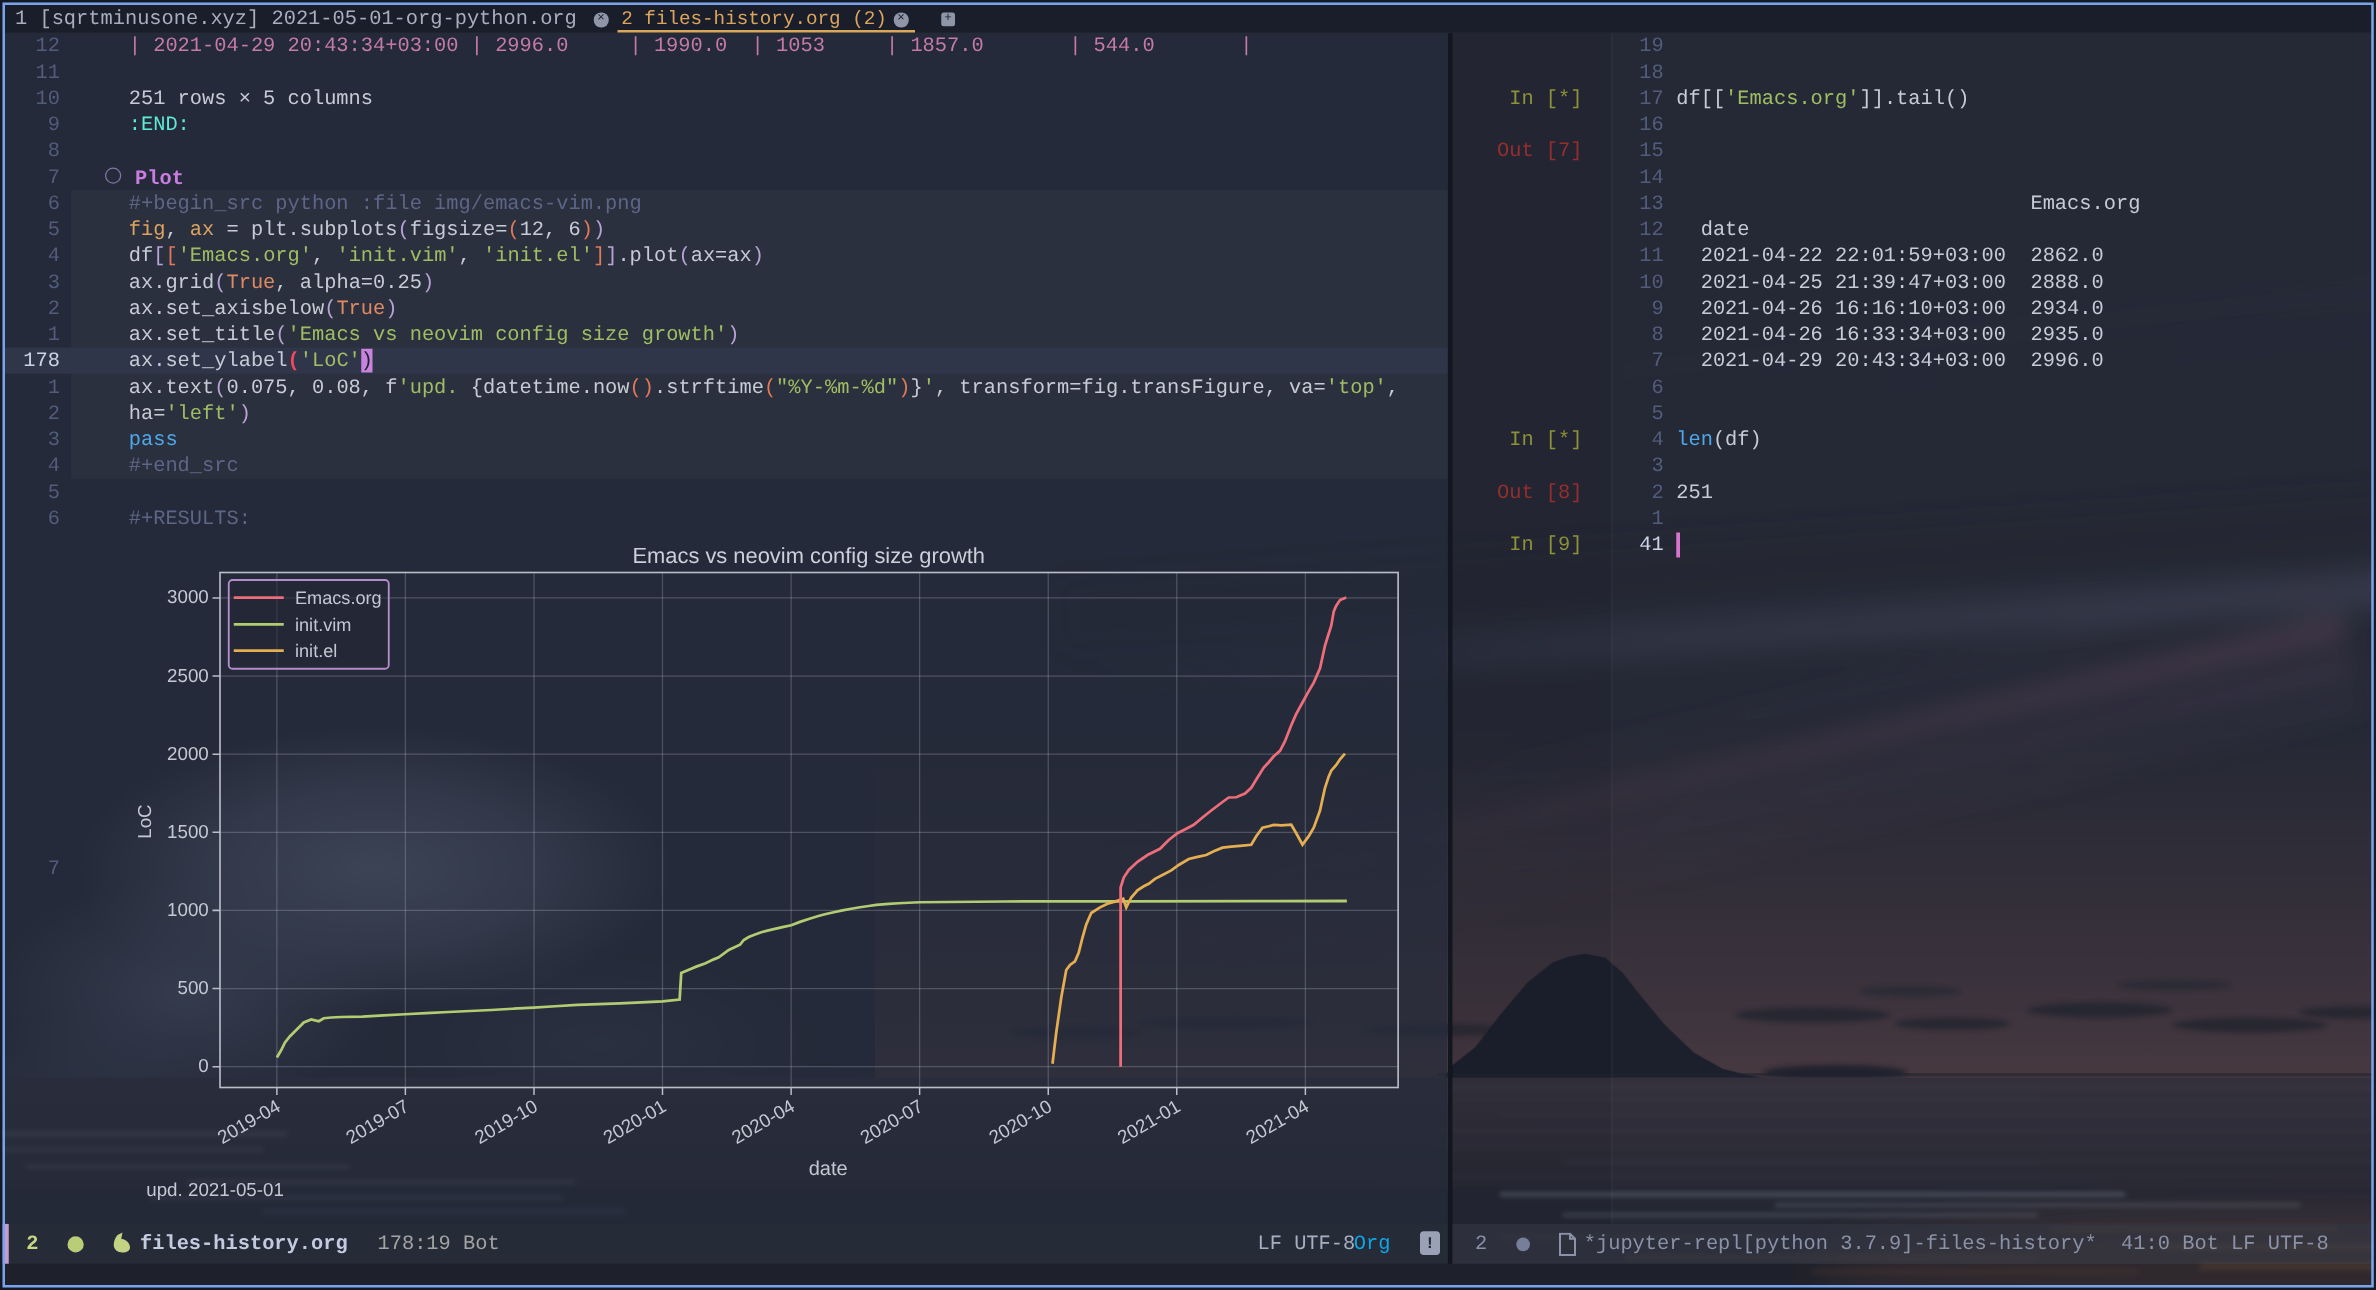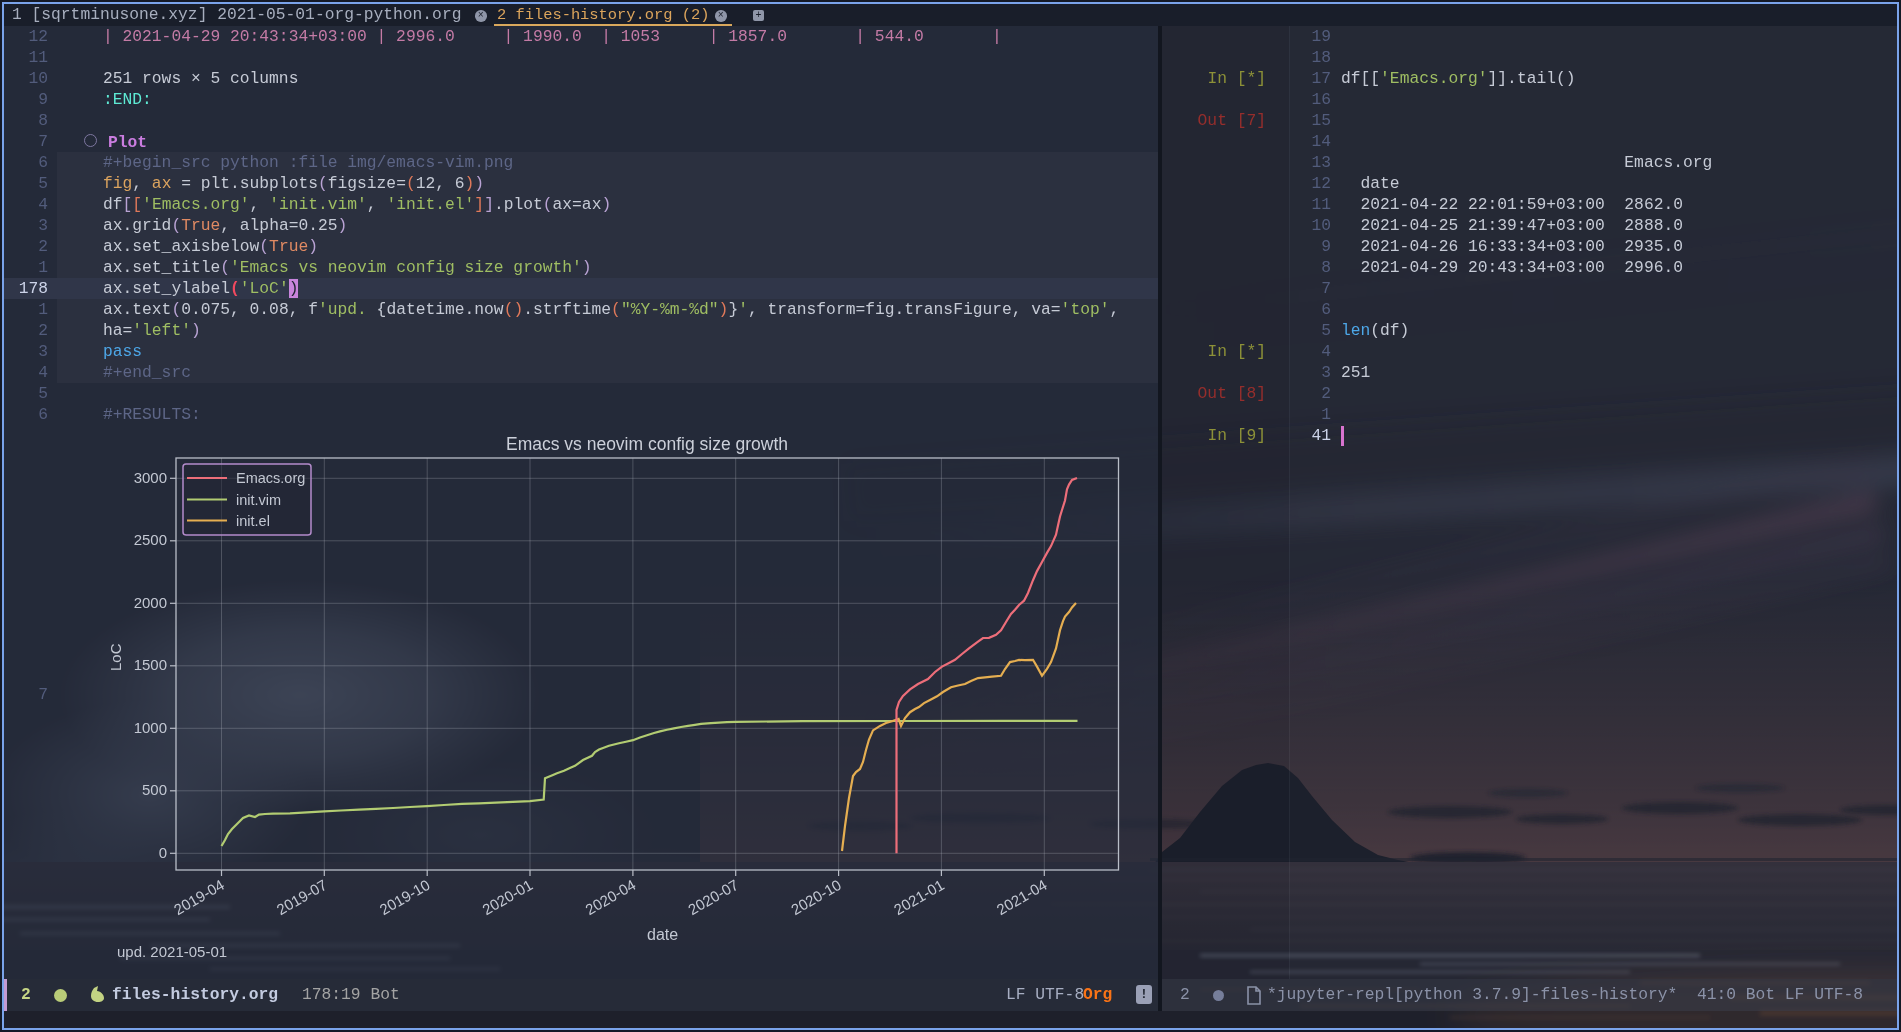--- a/index.html
+++ b/index.html
@@ -409,20 +409,21 @@
       <div></div>
       <div></div>
       <div>df[[<span class="str">'Emacs.org'</span>]].tail()</div>
       <div></div>
       <div></div>
       <div></div>
       <div>                             Emacs.org</div>
       <div>  date</div>
       <div>  2021-04-22 22:01:59+03:00  2862.0</div>
       <div>  2021-04-25 21:39:47+03:00  2888.0</div>
+      <div>  2021-04-26 16:16:10+03:00  2934.0</div>
       <div>  2021-04-26 16:33:34+03:00  2935.0</div>
       <div>  2021-04-29 20:43:34+03:00  2996.0</div>
       <div></div>
       <div></div>
       <div><span class="kw">len</span>(df)</div>
       <div></div>
       <div>251</div>
       <div></div>
       <div></div>
     </div>
@@ -434,21 +435,21 @@
 
 <div class="abs" style="left:2px;top:979px;width:5px;height:32px;background:#c49ad2;z-index:10;"></div>
 <div class="mltxt" style="left:21px;color:#c6d685;font-weight:bold;">2</div>
 <div class="abs" style="left:54px;top:989px;width:13px;height:13px;border-radius:50%;background:#b9cc78;"></div>
 <svg class="abs" style="left:88px;top:985px;" width="20" height="20" viewBox="0 0 20 20">
   <path d="M6,3 L10,1 L9,6 C13,6.5 16,9.5 16,13 C16,15.5 13.5,17 10,17 C6,17 3,14.5 3,11 C3,8 4,5.5 6,3 Z M11,11 l2,0" fill="#c3d383"></path>
 </svg>
 <div class="mltxt" style="left:112px;color:#c3cbe0;font-weight:bold;">files-history.org</div>
 <div class="mltxt" style="left:302px;color:#a3a3a3;">178:19 Bot</div>
 <div class="mltxt" style="left:984px;color:#a7aec2;margin-left:22px;">LF UTF-8</div>
-<div class="mltxt" style="left:1083px;color:#f97316;font-weight:bold;">Org</div>
+<div class="mltxt" style="left:1083px;color:#0ea5e9;font-weight:normal;">Org</div>
 <div class="abs" style="left:1136px;top:985px;width:16px;height:19px;background:#9aa0b6;border-radius:3px;z-index:10;"></div>
 <div class="abs" style="left:1136px;top:985px;width:16px;height:19px;color:#262b38;text-align:center;line-height:19px;font-size:13px;font-weight:bold;z-index:11;">!</div>
 
 <div class="mltxt" style="left:1180px;color:#8b92a8;">2</div>
 <div class="abs" style="left:1213px;top:990px;width:11px;height:11px;border-radius:50%;background:#767e9a;"></div>
 <svg class="abs" style="left:1246px;top:986px;" width="16" height="19" viewBox="0 0 16 19">
   <path d="M2,1 L10,1 L14,5 L14,18 L2,18 Z M10,1 L10,5 L14,5" fill="none" stroke="#8b92a8" stroke-width="1.6"></path>
 </svg>
 <div class="mltxt" style="left:1267px;color:#8b92a8;">*jupyter-repl[python 3.7.9]-files-history*  41:0 Bot LF UTF-8</div>
 

